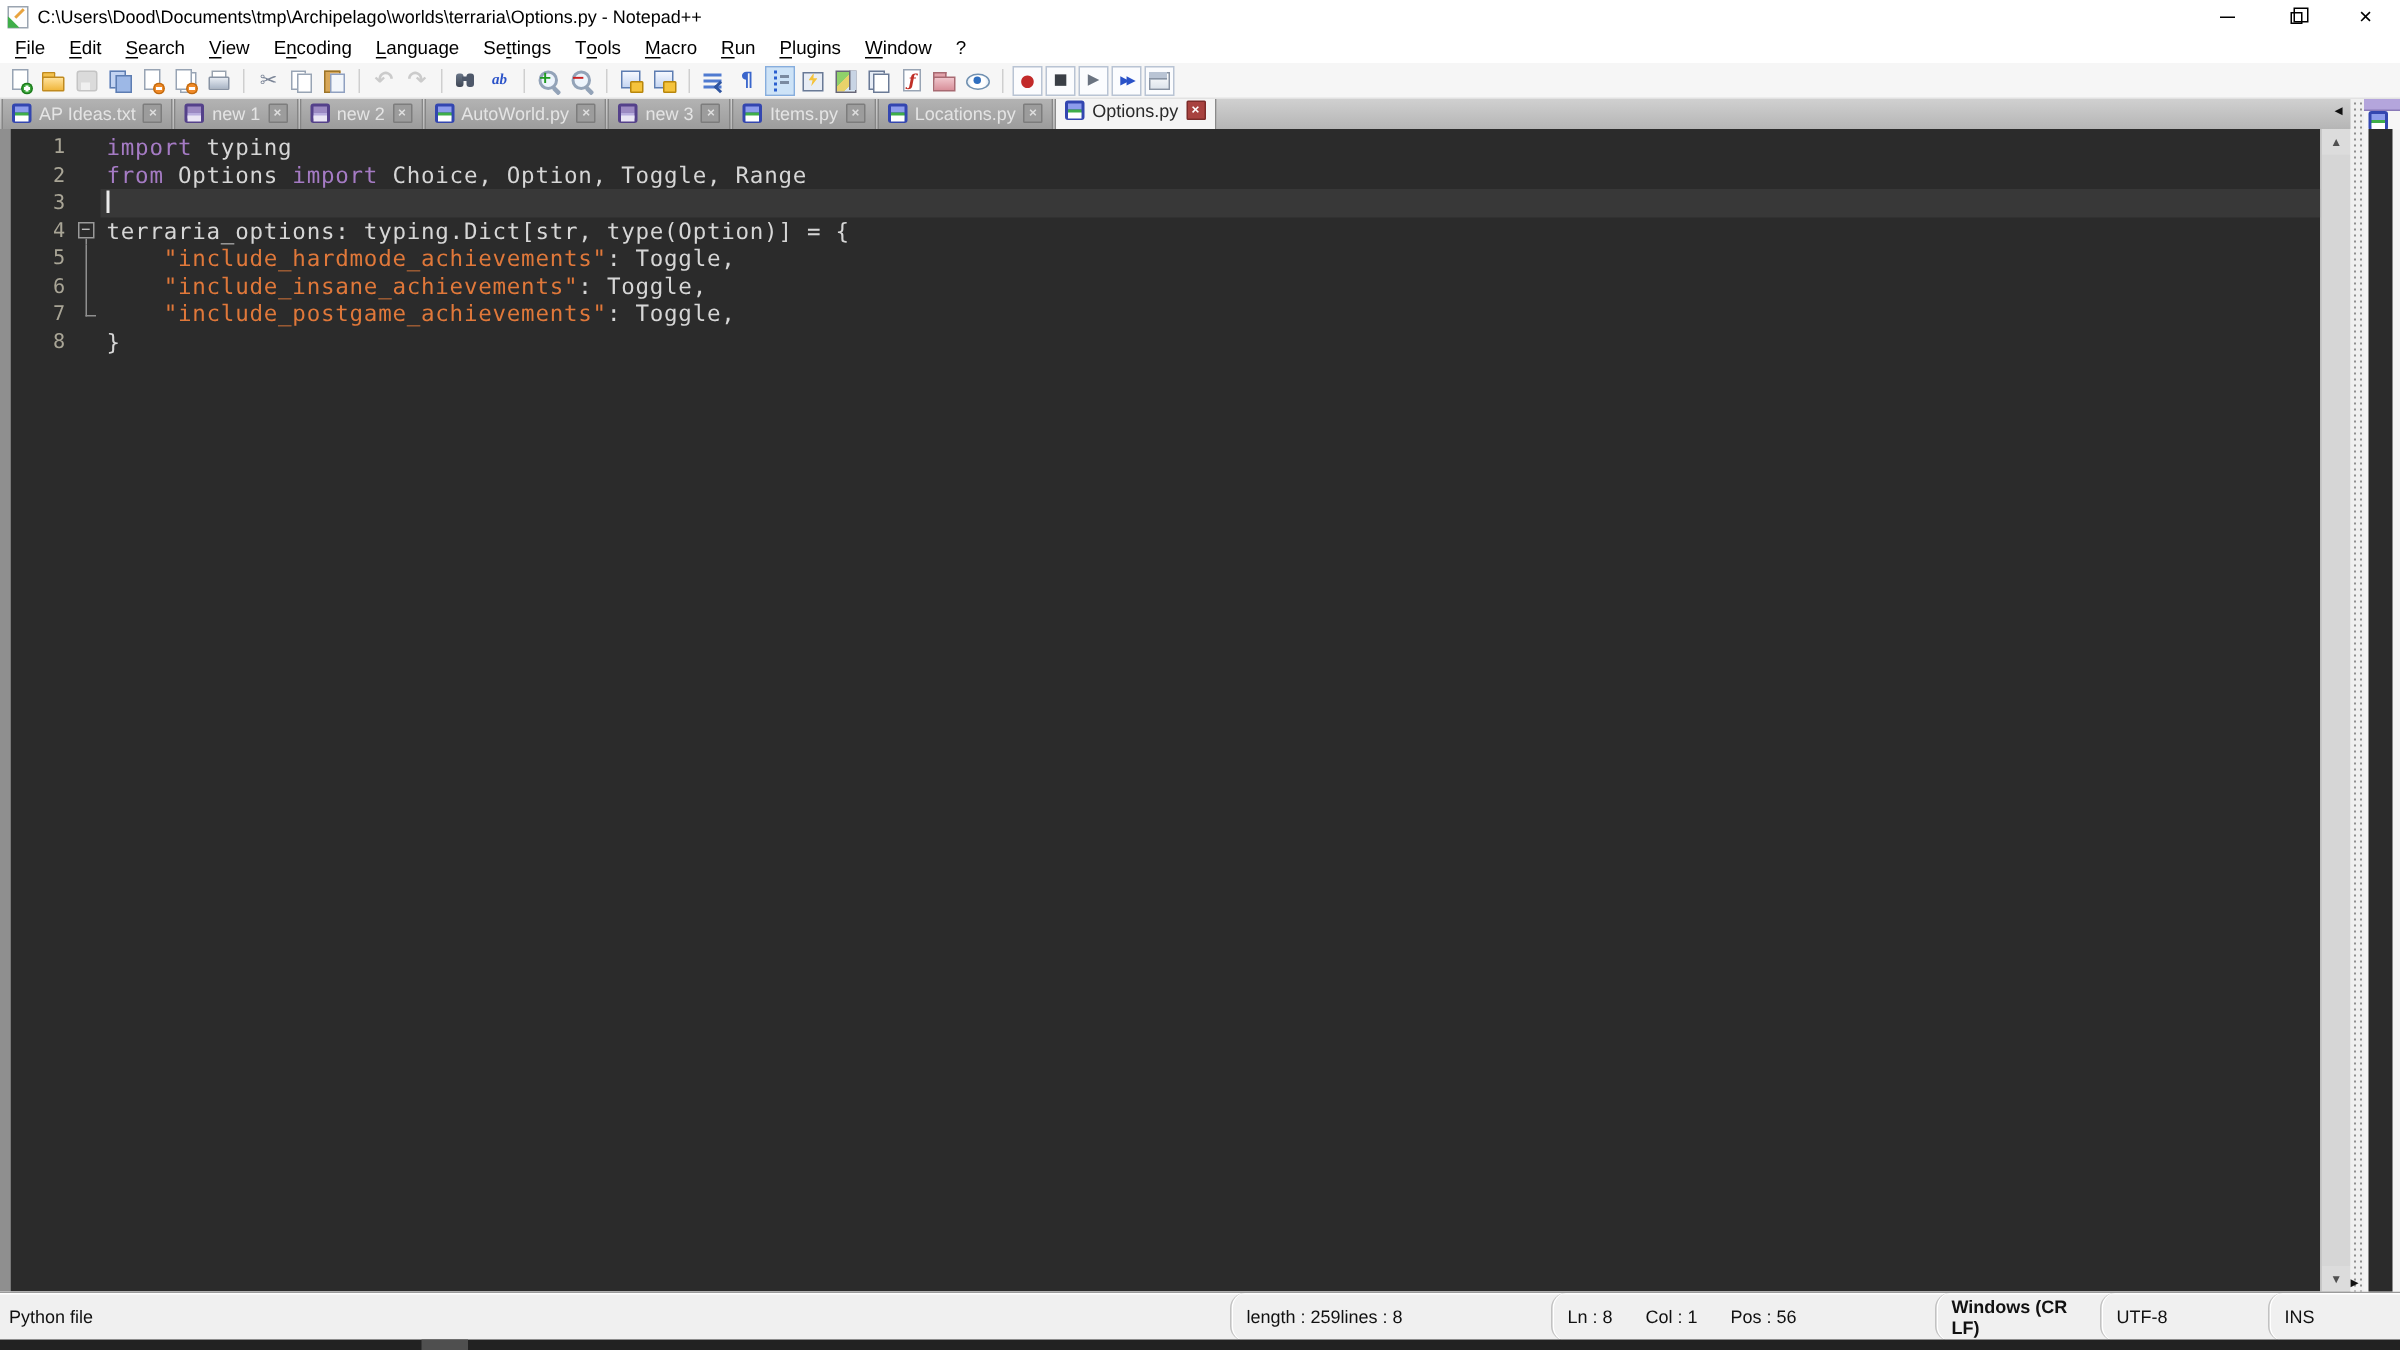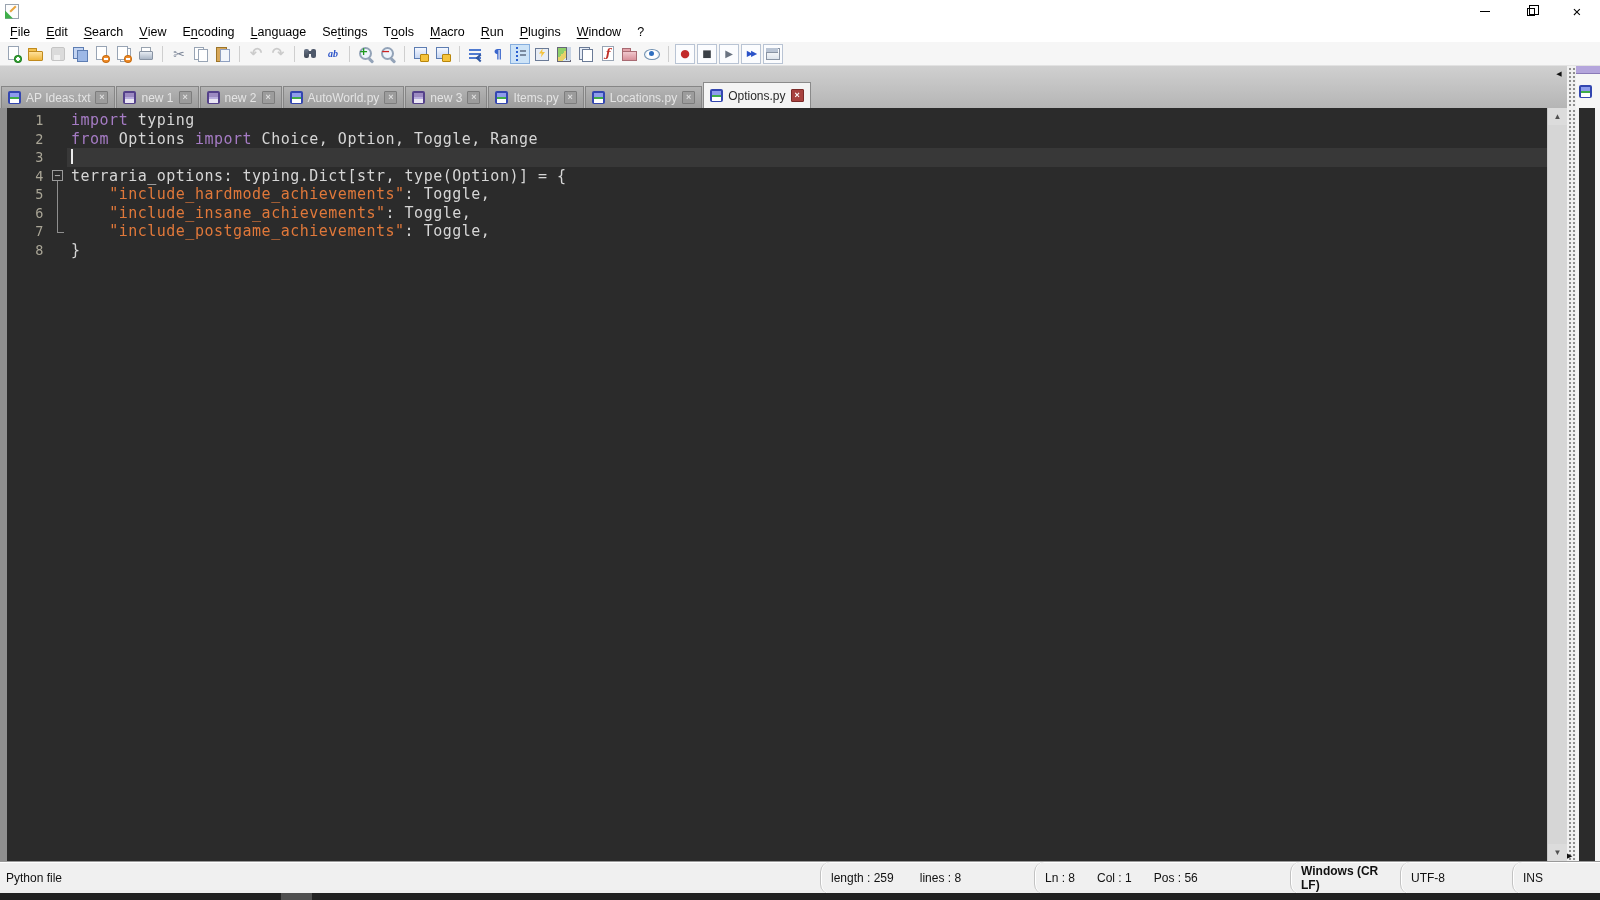--- a/index.html
+++ b/index.html
@@ -79,21 +79,21 @@
   .i-monitoring::before{content:"";position:absolute;left:1px;top:4px;width:14px;height:9px;background:radial-gradient(circle at 50% 50%,#fff 55%,#cfe0f0);border:1px solid #7090b0;border-radius:50%;}
   .i-monitoring::after{content:"";position:absolute;left:6px;top:6px;width:5px;height:5px;background:#2f6fc0;border-radius:50%;}
   .i-macro-record .glyph{color:#c22a2a;font-size:11px;}
   .i-macro-stop .glyph{color:#3a3f46;font-size:10px;}
   .i-macro-play .glyph{color:#6a7380;font-size:10px;}
   .i-macro-run-multiple .glyph{color:#2a52c8;font-size:8px;letter-spacing:-2px;}
   .i-macro-save::before{content:"";position:absolute;left:2px;top:3px;width:12px;height:10px;border:1px solid #8893a3;background:linear-gradient(#fff,#dde4ec);}
   .i-macro-save::after{content:"";position:absolute;left:2px;top:3px;width:12px;height:4px;background:#b9c4d4;border-bottom:1px solid #8893a3;}
 
   
-  .tabrow{height:42px;background:linear-gradient(#d0d0d0,var(--tabbar_bg));display:flex;align-items:flex-start;flex:none;}
+  .tabrow{height:20px;background:linear-gradient(#d0d0d0,var(--tabbar_bg));display:flex;align-items:flex-start;flex:none;}
   .tabs{display:flex;align-items:flex-end;flex:1;height:100%;padding-left:1px;overflow:hidden;}
   .tab{display:flex;align-items:center;gap:5px;padding:0 6px;height:22px;background:linear-gradient(#b4b4b4,#9c9c9c);border:1px solid #868686;border-bottom:0;color:#e4e4e4;font-size:12px;white-space:nowrap;margin-right:1px;}
   .tab.active{height:26px;background:var(--tab_active_bg);color:#2a2a2a;position:relative;z-index:2;border-color:#8a8a8a;margin-top:16px;}
   .floppy{display:inline-block;width:13px;height:13px;border-radius:2px;position:relative;flex:none;}
   .floppy.saved{background:#3346b0;}
   .floppy.saved::before{content:"";position:absolute;left:2px;top:2px;right:2px;height:4px;background:#8d9cec;}
   .floppy.saved::after{content:"";position:absolute;left:2px;bottom:1px;right:2px;height:4px;background:#fff;box-shadow:0 -2px 0 #3fae49;}
   .floppy.unsaved{background:#54418a;}
   .floppy.unsaved::before{content:"";position:absolute;left:2px;top:2px;right:2px;height:4px;background:#9c8ac2;}
   .floppy.unsaved::after{content:"";position:absolute;left:2px;bottom:1px;right:2px;height:4px;background:#eae6f4;box-shadow:0 -2px 0 #b9aede;}
@@ -132,36 +132,37 @@
   .splitter{width:9px;position:relative;flex:none;}
   .sp-arr{position:absolute;left:0;font-size:7px;color:#111;line-height:1;}
   .sp-arr.bot{bottom:2px;}
   .view2{width:24px;background:#f4f4f4;position:relative;flex:none;}
   .view2-dark{position:absolute;left:3px;right:5px;top:0;bottom:0;background:var(--editor_bg);}
 
   
   .statusbar{height:32px;background:var(--statusbar_bg);border-top:1px solid #9a9a9a;box-shadow:inset 0 1px 0 #fff;display:flex;align-items:stretch;font-size:12px;color:#111;flex:none;}
   .sb{display:flex;align-items:center;padding:16px 10px;border-left:1px solid #c2c2c2;box-shadow:inset 1px 0 0 #fff;border-radius:10px;}
   .sb-type{border-left:0;box-shadow:none;flex:1;padding-left:6px;}
-  .sb-len{width:214px;gap:26px;}
+  .sb-len{width:214px;}
   .sb-pos{width:256px;gap:22px;}
   .sb-eol{width:110px;font-weight:bold;}
   .sb-enc{width:112px;}
   .sb-ins{flex:none;width:88px;}
 
   .bottomstrip{height:7px;background:#222;position:relative;flex:none;}
   .bs-seg{position:absolute;left:281px;width:31px;top:0;bottom:0;background:#4f4f4f;}
 </style>
 </head>
 <body>
 
 <div class="window">
 
   <div class="titlebar">
     <div class="npp-icon"></div>
+    <div class="title-text">C:\Users\Dood\Documents\tmp\Archipelago\worlds\terraria\Options.py - Notepad++</div>
     <div class="win-controls">
       <div class="wc">
           <span class="mingl"></span>
         </div>
       <div class="wc">
           <span class="restgl"></span>
         </div>
       <div class="wc">
           <span class="closegl">×</span>
         </div>

